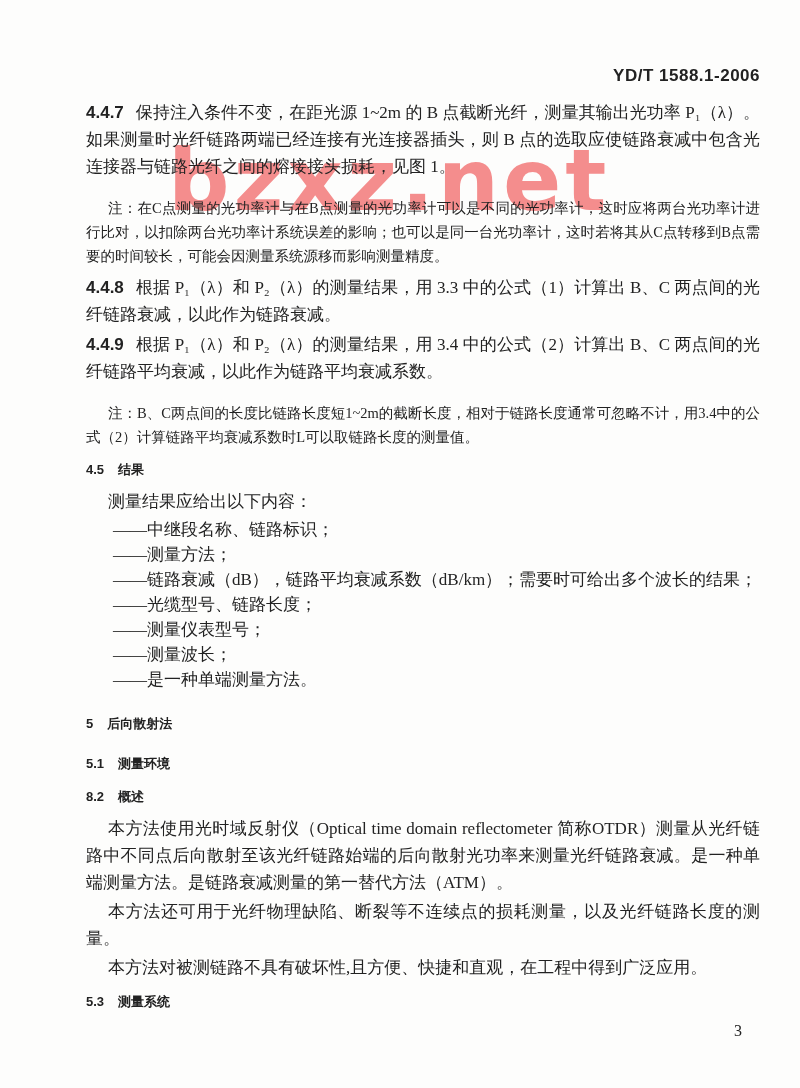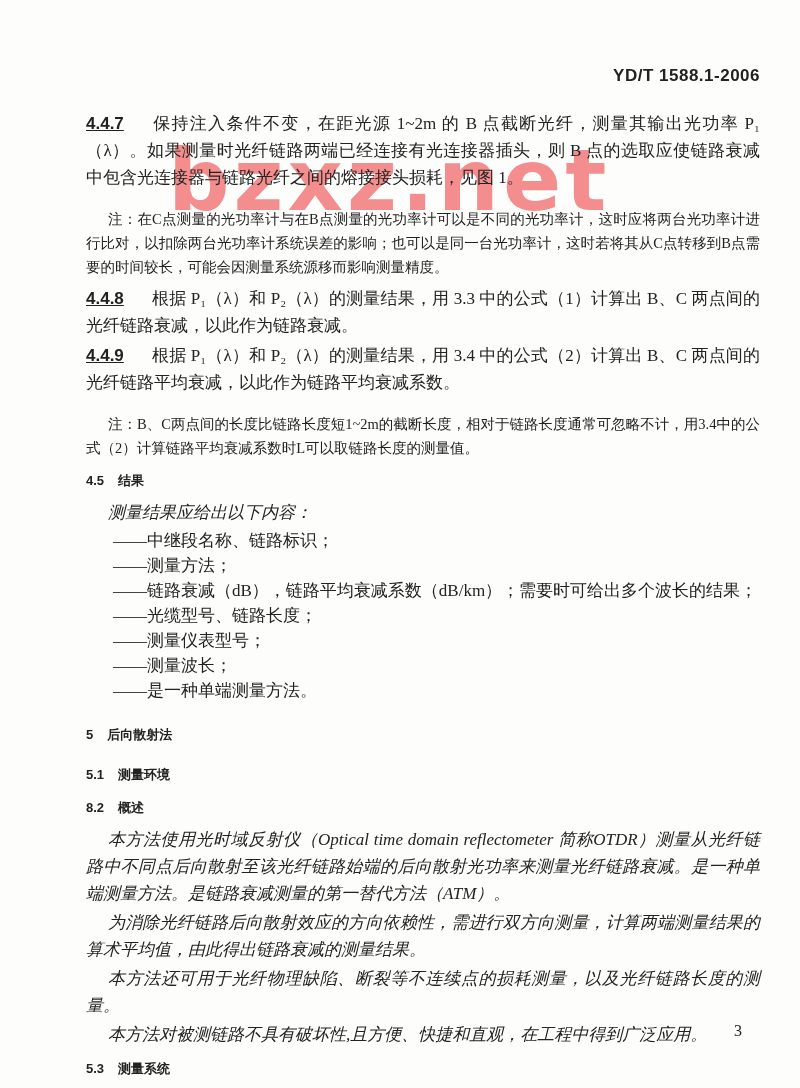--- a/index.html
+++ b/index.html
@@ -28,32 +28,31 @@
   .content{
     position:relative;z-index:1;
     padding:66px 40px 0 86px;
   }
   .doc-number{
     text-align:right;
     font-family:"Liberation Sans","DejaVu Sans",sans-serif;
     font-weight:bold;
     font-size:17px;
     letter-spacing:.5px;
-    margin-bottom:24px;
+    margin-bottom:13px;
   }
   .clause{
     text-align:justify;
     line-height:27px;
     margin:0 0 3px 0;
   }
   .clause-num{
     font-family:"Liberation Sans","DejaVu Sans",sans-serif;
     font-weight:bold;
-    margin-right:28px;
-    text-decoration:underline;
+    margin-right:12px;
   }
   .note{
     font-size:14.5px;
     line-height:24px;
     text-align:justify;
     text-indent:22px;
     margin:16px 0 6px 0;
   }
   .heading{
     font-family:"Liberation Sans","DejaVu Sans",sans-serif;
@@ -64,21 +63,20 @@
   }
   .heading .heading-num{margin-right:14px;}
   .section-heading{
     margin:20px 0 16px 0;
   }
   .para{
     text-indent:22px;
     text-align:justify;
     line-height:27px;
     margin:0 0 2px 0;
-    font-style:italic;
   }
   .list-item{
     padding-left:27px;
     line-height:25px;
     text-align:justify;
   }
   .page-number{
     position:absolute;
     right:58px;
     bottom:48px;
@@ -121,21 +119,20 @@
     </div>
 
     <div class="heading section-heading"><span class="heading-num">5</span><span>后向散射法</span></div>
 
     <div class="heading"><span class="heading-num">5.1</span><span>测量环境</span></div>
 
 
     <div class="heading"><span class="heading-num">8.2</span><span>概述</span></div>
 
     <p class="para">本方法使用光时域反射仪（Optical time domain reflectometer 简称OTDR）测量从光纤链路中不同点后向散射至该光纤链路始端的后向散射光功率来测量光纤链路衰减。是一种单端测量方法。是链路衰减测量的第一替代方法（ATM）。</p>
-    <p class="para">为消除光纤链路后向散射效应的方向依赖性，需进行双方向测量，计算两端测量结果的算术平均值，由此得出链路衰减的测量结果。</p>
     <p class="para">本方法还可用于光纤物理缺陷、断裂等不连续点的损耗测量，以及光纤链路长度的测量。</p>
     <p class="para">本方法对被测链路不具有破坏性,且方便、快捷和直观，在工程中得到广泛应用。</p>
 
     <div class="heading"><span class="heading-num">5.3</span><span>测量系统</span></div>
 
   </div>
 
   <div class="page-number">3</div>
 
 </div>

